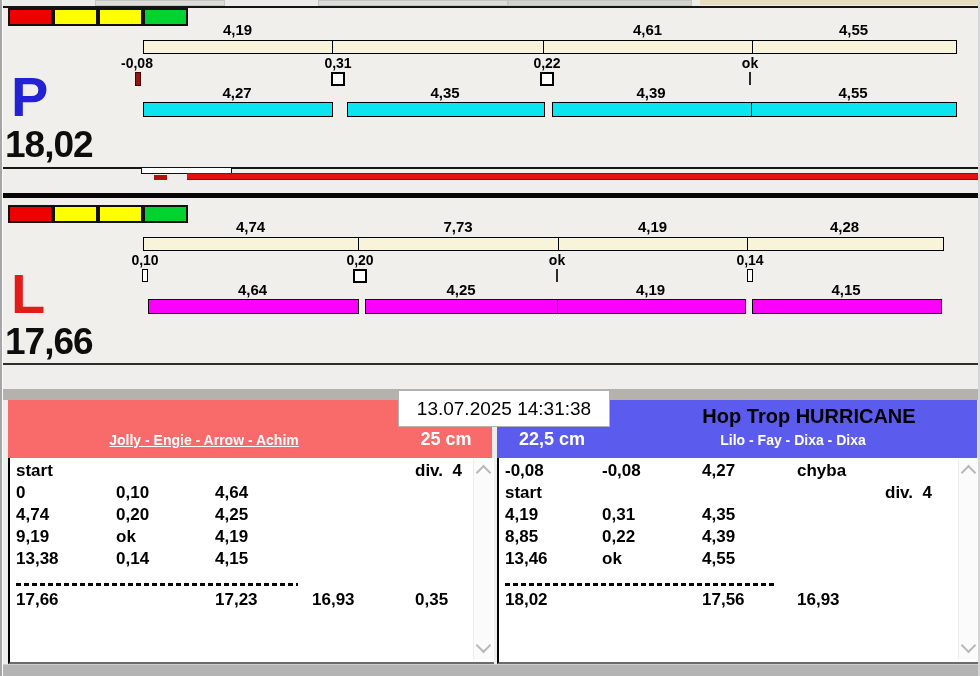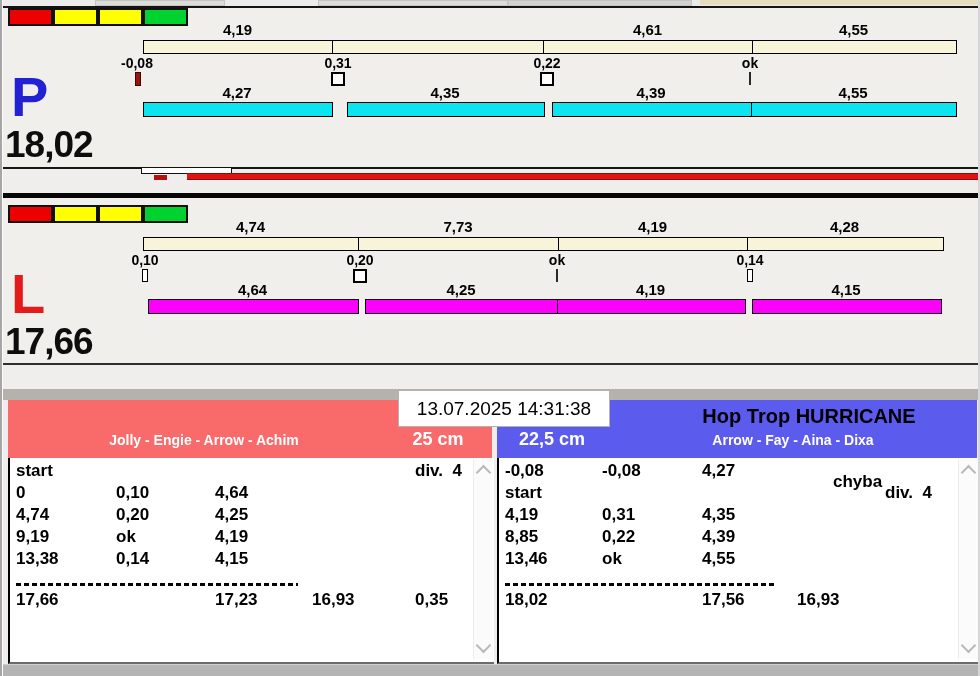--- a/index.html
+++ b/index.html
@@ -51,24 +51,24 @@
 
   
   .sb-strip { position:absolute; left:0; top:389px; width:980px; height:11px; background:#b5b2ae; }
   .team-header { position:absolute; top:400px; height:58px; }
   .th-left  { left:8px;   width:484px; }
   .th-right { left:497px; width:480px; }
   .team-name { position:absolute; top:5px; font-size:20px; font-weight:bold; color:#000; }
   .th-left  .team-name { left:0;     width:392px; text-align:center; }
   .th-right .team-name { left:112px; width:400px; text-align:center; }
   .team-players { position:absolute; top:32px; font-size:14px; font-weight:bold; color:#fff; }
-  .th-left  .team-players { left:0;     width:392px; text-align:center; }
+  .th-left  .team-players { left:0;     width:392px; text-align:center;text-decoration:underline; }
   .th-right .team-players { left:112px; width:368px; text-align:center; }
   .team-distance { position:absolute; top:29px; height:24px; font-size:18px; font-weight:bold; color:#fff; text-align:center; }
-  .th-left  .team-distance { left:384px; width:92px; }
+  .th-left  .team-distance { left:392px; width:92px; }
   .th-right .team-distance { left:2px;   width:106px; }
 
   .datetime-box { position:absolute; left:398px; top:390px; width:210px; height:35px; background:#fff;
     border:1px solid #b5b2ae; display:flex; align-items:center; justify-content:center; font-size:19px; z-index:8; }
 
   .tp { position:absolute; top:458px; height:204px; background:#fff; border-bottom:2px solid #6b6b6b; }
   .tp-left  { left:8px;   width:484px; border-left:2px solid #000; }
   .tp-right { left:497px; width:480px; border-left:2px solid #000; }
   .tp-row-cell { position:absolute; font-size:17px; font-weight:bold; white-space:pre; line-height:20px; }
   .tp-sep { position:absolute; height:3px; background:repeating-linear-gradient(90deg,#000 0 5px,transparent 5px 8px); }
@@ -163,21 +163,21 @@
 
 <div class="sb-strip"></div>
 
 <header class="team-header th-left" style="background: rgb(249, 106, 106);">
   <div class="team-players">Jolly - Engie - Arrow - Achim</div>
   <div class="team-distance">25 cm</div>
 </header>
 
 <header class="team-header th-right" style="background: rgb(91, 91, 238);">
   <div class="team-name">Hop Trop HURRICANE</div>
-  <div class="team-players">Arrow - Fay - Aina - Dixa</div>
+  <div class="team-players">Lilo - Fay - Dixa - Dixa</div>
   <div class="team-distance">22,5 cm</div>
 </header>
 
 <div class="datetime-box">13.07.2025 14:31:38</div>
 
 <div class="tp tp-left">
   <div class="sb">
     <span class="sb-btn sb-up"></span>
     <span class="sb-btn sb-down"></span>
   </div>
@@ -203,21 +203,21 @@
   </div>
 
 <div class="tp tp-right">
   <div class="sb">
     <span class="sb-btn sb-up"></span>
     <span class="sb-btn sb-down"></span>
   </div>
 <div class="tp-row-cell" style="left: 6px; top: 3px;">-0,08</div>
     <div class="tp-row-cell" style="left: 103px; top: 3px;">-0,08</div>
     <div class="tp-row-cell" style="left: 203px; top: 3px;">4,27</div>
-    <div class="tp-row-cell" style="left: 298px; top: 14px; margin-left: 36px;">chyba</div>
+    <div class="tp-row-cell" style="left: 298px; top: 3px;">chyba</div>
     <div class="tp-row-cell" style="left: 6px; top: 25px;">start</div>
     <div class="tp-row-cell" style="left: 386px; top: 25px;">div.  4</div>
     <div class="tp-row-cell" style="left: 6px; top: 47px;">4,19</div>
     <div class="tp-row-cell" style="left: 103px; top: 47px;">0,31</div>
     <div class="tp-row-cell" style="left: 203px; top: 47px;">4,35</div>
     <div class="tp-row-cell" style="left: 6px; top: 69px;">8,85</div>
     <div class="tp-row-cell" style="left: 103px; top: 69px;">0,22</div>
     <div class="tp-row-cell" style="left: 203px; top: 69px;">4,39</div>
     <div class="tp-row-cell" style="left: 6px; top: 91px;">13,46</div>
     <div class="tp-row-cell" style="left: 103px; top: 91px;">ok</div>

